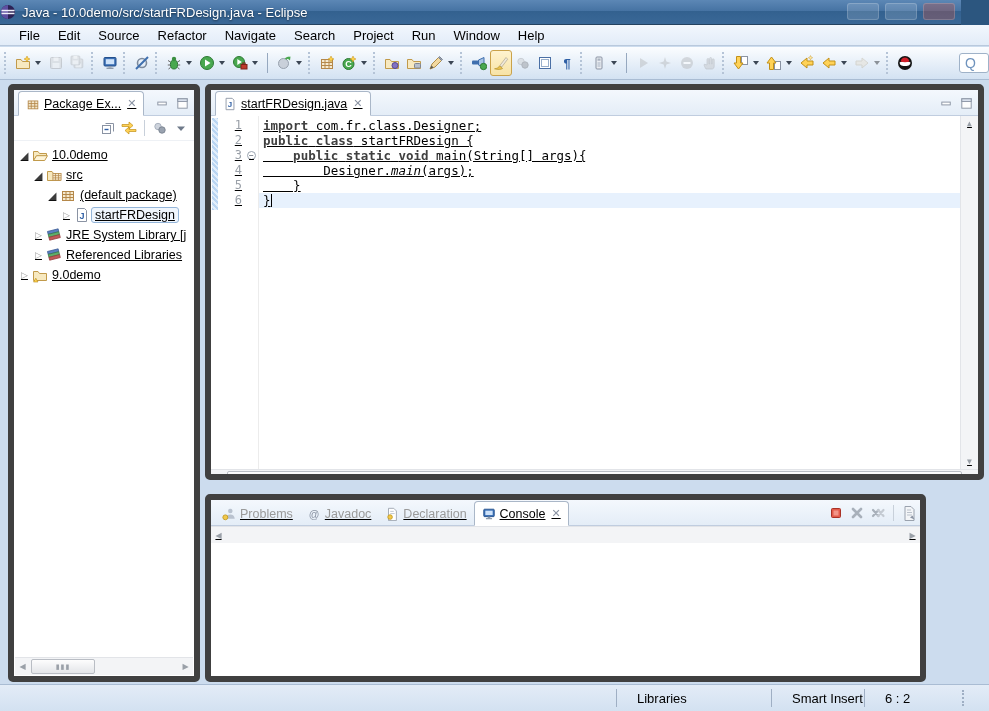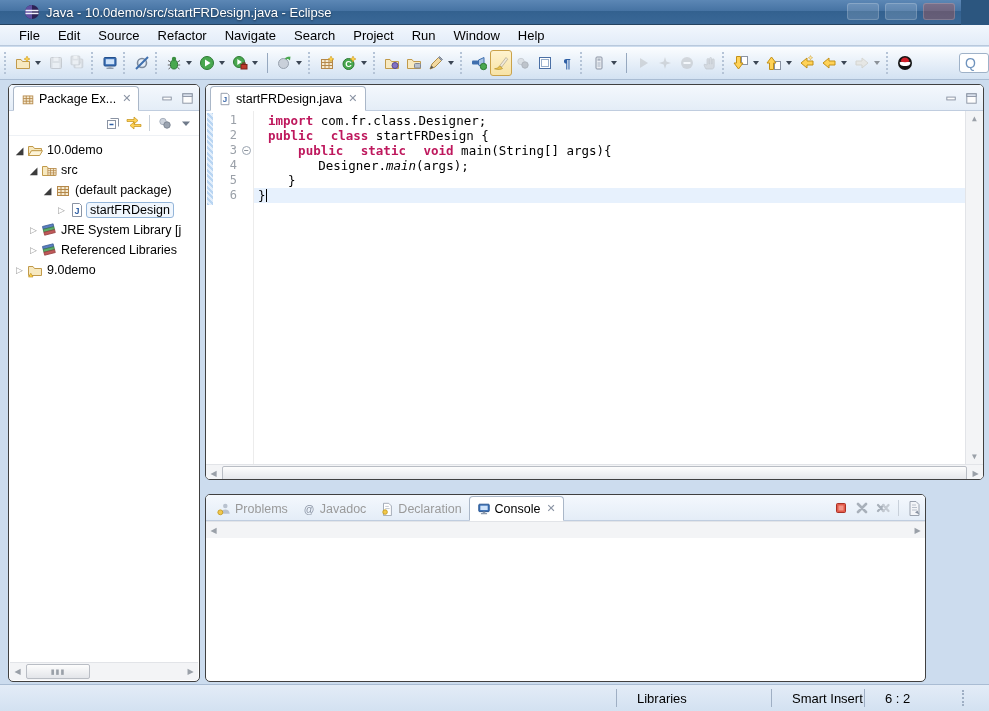--- a/index.html
+++ b/index.html
@@ -3,21 +3,21 @@
 <meta charset="utf-8">
 <style>
   html,body{margin:0;padding:0;}
   body{font-family:"Liberation Sans",sans-serif;-webkit-font-smoothing:antialiased;}
   #win{position:relative;width:989px;height:711px;background:#ccdcee;overflow:hidden;
        font-size:13px;color:#000;}
 
   
   .titlebar{position:absolute;left:0;top:0;width:100%;height:25px;
     background:linear-gradient(#5c87b5 0%,#4673a3 45%,#33618f 46%,#3a6897 100%);
-    display:flex;align-items:center;padding-left:24px;box-sizing:border-box;
+    display:flex;align-items:center;padding-left:0;box-sizing:border-box;
     border-bottom:1px solid #24425f;text-align:center;}
   .titlebar .ttext{color:#fff;font-size:13px;margin-left:6px;text-shadow:0 1px 2px rgba(0,0,0,.55);}
   .winbtns{position:absolute;right:34px;top:3px;display:flex;gap:6px;}
   .winbtn{width:30px;height:15px;border-radius:3px;background:rgba(255,255,255,.14);
     border:1px solid rgba(255,255,255,.18);}
   .winbtn.close{background:rgba(190,80,70,.35);}
   .tcorner{position:absolute;right:0;top:0;width:28px;height:25px;background:#2c567f;}
 
   
   .menubar{position:absolute;left:0;top:25px;width:100%;height:21px;
@@ -36,22 +36,22 @@
   .tbtn .icw{width:18px;height:18px;display:flex;align-items:center;justify-content:center;}
   .tbtn.pressed{background:linear-gradient(#fff3cf,#f7e3a6);border:1px solid #caa24a;}
   .tbtn.disabled{opacity:.55;filter:grayscale(.6);}
   .dd{width:0;height:0;border-left:3.5px solid transparent;border-right:3.5px solid transparent;
       border-top:4px solid #3c4654;margin:0 2px 0 3px;}
   .qaccess{margin-left:4px;width:30px;height:20px;background:#fff;border:1px solid #9fb2c8;
       border-radius:3px;color:#6f93bd;font-size:14px;display:flex;align-items:center;
       padding-left:5px;box-sizing:border-box;}
 
   
-  .panel{position:absolute;background:#fff;border:1px solid #404040;border-radius:5px;
-    box-sizing:border-box;overflow:hidden;}
+  .panel{position:absolute;background:#fff;border:6px solid #404040;border-radius:5px;
+    box-sizing:border-box;overflow:hidden;text-decoration:underline;}
   #explorer{left:8px;top:84px;width:192px;height:598px;}
   #editor{left:205px;top:84px;width:779px;height:396px;}
   #console{left:205px;top:494px;width:721px;height:188px;}
 
   .tabrow{height:26px;background:linear-gradient(#f4f8fd,#e4edf7);
     border-bottom:1px solid #c0cddf;display:flex;align-items:flex-end;
     padding-left:4px;box-sizing:border-box;position:relative;}
   .tab{display:flex;align-items:center;gap:4px;height:23px;padding:0 7px;
     font-size:12.5px;border-radius:4px 4px 0 0;}
   .tab.active{background:#fff;border:1px solid #aab7c8;border-bottom:1px solid #fff;
@@ -80,21 +80,21 @@
      background:repeating-linear-gradient(45deg,#b9d5f2 0 2px,#e2eefb 2px 4px);}
   .gutter{width:26px;flex:none;color:#9aa0a8;text-align:right;padding-top:2px;}
   .gutter .ln{height:15px;line-height:15px;padding-right:3px;font-size:12px;}
   .foldcol{width:13px;flex:none;border-right:1px solid #ececec;padding-top:2px;}
   .foldcol .fc{height:15px;display:flex;align-items:center;justify-content:center;}
   .foldmark{width:9px;height:9px;border:1px solid #9aa4b0;border-radius:50%;background:#fff;
     color:#5a6470;font-size:8px;line-height:7px;text-align:center;box-sizing:border-box;}
   .codecol{flex:1;padding-top:2px;position:relative;}
   .cl{height:15px;line-height:15px;white-space:pre;padding-left:4px;}
   .cl.current{background:#e7f1fd;}
-  .kw{color:#be185d;font-weight:bold;margin-left:10px;}
+  .kw{color:#404040;font-weight:bold;}
   .mt{font-style:italic;text-align:center;}
   .caret{display:inline-block;width:1.5px;height:13px;background:#000;vertical-align:-2px;}
 
   
   .vscroll{width:17px;flex:none;background:#f3f4f6;border-left:1px solid #e2e4e8;
     display:flex;flex-direction:column;justify-content:space-between;align-items:center;}
   .sarrow{width:15px;height:15px;color:#9aa0a8;font-size:8px;display:flex;align-items:center;justify-content:center;}
   .hscroll{height:17px;background:#f3f4f6;border-top:1px solid #e2e4e8;display:flex;align-items:center;}
   .hscroll .sarrow{flex:none;}
   .hthumb{height:13px;background:linear-gradient(#fdfdfd,#e3e5e9);border:1px solid #b9bdc4;

